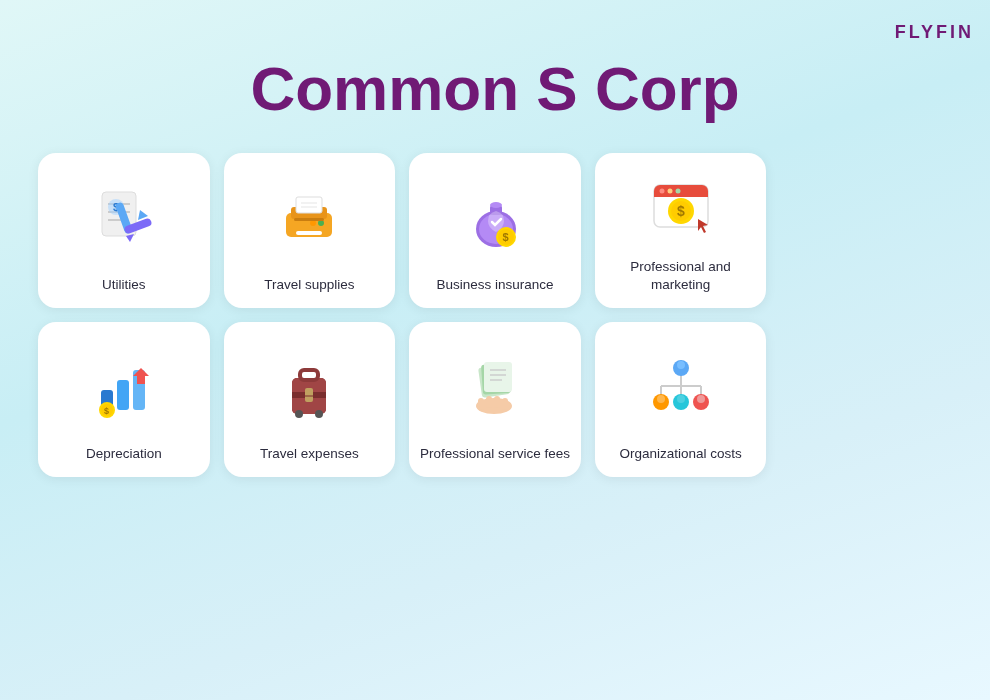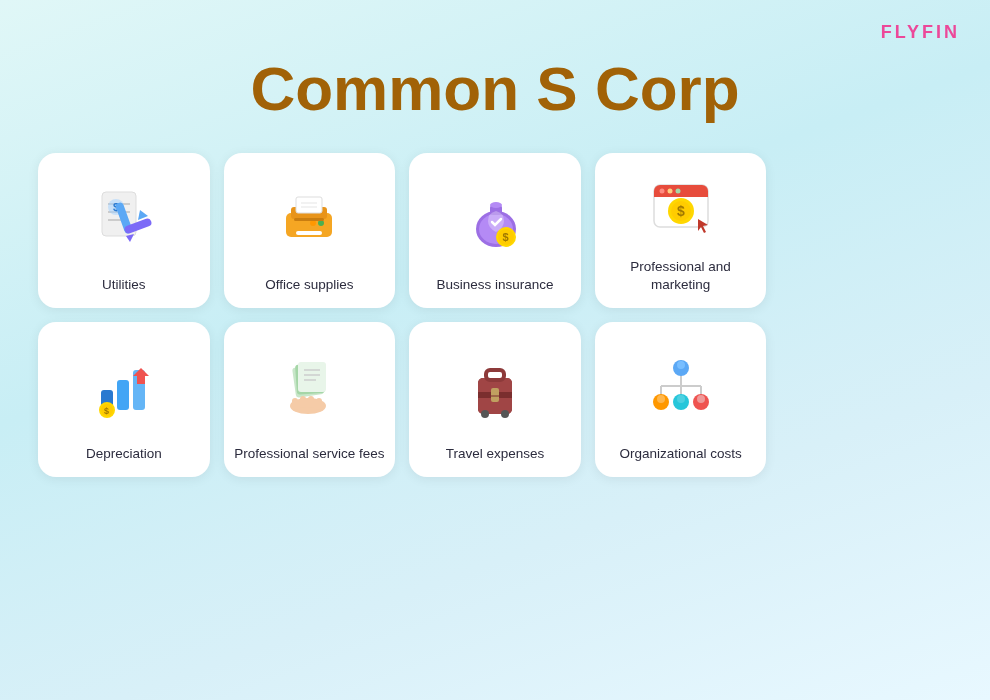--- a/index.html
+++ b/index.html
@@ -9,37 +9,37 @@
       height: 700px;
       background: linear-gradient(160deg, #e0f7f7 0%, #c8eef5 40%, #d8f0f8 70%, #e8f8ff 100%);
       font-family: 'Arial', sans-serif;
       overflow: hidden;
       position: relative;
     }
 
     .logo {
       position: absolute;
       top: 22px;
-      right: 30px;
+      right: 16px;
       font-weight: 900;
       font-size: 18px;
       letter-spacing: 3px;
-      color: #ec4899;
+      color: #701a75;
     }
 
     .header {
       text-align: center;
       padding-top: 55px;
       padding-bottom: 30px;
     }
 
     .header h1 {
       font-size: 62px;
       font-weight: 900;
-      color: #a16207;
+      color: #701a75;
       line-height: 1.1;
     }
 
     .header h1 span.underline {
       display: inline-block;
       position: relative;
     }
 
     .header h1 span.underline::after {
       content: '';
@@ -140,21 +140,21 @@
         <line x1="27" y1="24" x2="43" y2="24" stroke="#eee" stroke-width="1.5"></line>
 
         <rect x="22" y="48" width="26" height="4" rx="2" fill="white"></rect>
 
         <circle cx="47" cy="40" r="3" fill="#4caf50"></circle>
         <circle cx="39" cy="40" r="3" fill="#ff9800"></circle>
 
         <rect x="20" y="35" width="30" height="3" rx="1.5" fill="#c97d10"></rect>
       </svg>
     </div>
-    <div class="card-label">Office supplies</div>
+    <div class="card-label">Travel supplies</div>
   </div>
 
   <div class="card">
     <div class="card-icon">
       <svg width="70" height="70" viewBox="0 0 70 70" fill="none" xmlns="http://www.w3.org/2000/svg">
 
         <ellipse cx="36" cy="46" rx="20" ry="18" fill="#9c6fe4"></ellipse>
         <ellipse cx="36" cy="46" rx="17" ry="15" fill="#b48af5"></ellipse>
 
         <rect x="30" y="22" width="12" height="10" rx="3" fill="#9c6fe4"></rect>
@@ -207,20 +207,42 @@
         <rect x="44" y="18" width="12" height="40" rx="3" fill="#64b5f6"></rect>
 
         <path d="M52 16 L60 24 L56 24 L56 32 L48 32 L48 24 L44 24 Z" fill="#ef5350"></path>
 
         <circle cx="18" cy="58" r="8" fill="#ffd700"></circle>
         <circle cx="18" cy="58" r="6" fill="#ffcc00"></circle>
         <text x="15" y="62" font-size="9" fill="#a07800" font-weight="bold">$</text>
       </svg>
     </div>
     <div class="card-label">Depreciation</div>
+  </div>
+
+  <div class="card">
+    <div class="card-icon">
+      <svg width="70" height="70" viewBox="0 0 70 70" fill="none" xmlns="http://www.w3.org/2000/svg">
+
+        <rect x="18" y="26" width="34" height="36" rx="5" fill="#8d3a3a"></rect>
+        <rect x="18" y="26" width="34" height="36" rx="5" fill="#a04545"></rect>
+
+        <rect x="26" y="18" width="18" height="10" rx="4" fill="none" stroke="#8d3a3a" stroke-width="4"></rect>
+
+        <rect x="18" y="40" width="34" height="6" fill="#7a2e2e"></rect>
+
+        <rect x="31" y="36" width="8" height="14" rx="2" fill="#c0a060"></rect>
+
+        <circle cx="25" cy="62" r="4" fill="#555"></circle>
+        <circle cx="45" cy="62" r="4" fill="#555"></circle>
+
+        <line x1="18" y1="44" x2="52" y2="44" stroke="#7a2e2e" stroke-width="1"></line>
+      </svg>
+    </div>
+    <div class="card-label">Travel expenses</div>
   </div>
 
   <div class="card">
     <div class="card-icon">
       <svg width="70" height="70" viewBox="0 0 70 70" fill="none" xmlns="http://www.w3.org/2000/svg">
 
         <rect x="20" y="14" width="28" height="30" rx="3" fill="#c8e6c9" transform="rotate(-8, 34, 29)"></rect>
         <rect x="22" y="12" width="28" height="30" rx="3" fill="#a5d6a7" transform="rotate(-4, 34, 27)"></rect>
         <rect x="24" y="10" width="28" height="30" rx="3" fill="#e8f5e9"></rect>
         <line x1="30" y1="18" x2="46" y2="18" stroke="#ccc" stroke-width="1.5"></line>
@@ -230,42 +252,20 @@
         <ellipse cx="34" cy="54" rx="18" ry="8" fill="#f5cba7"></ellipse>
         <rect x="18" y="46" width="6" height="12" rx="3" fill="#f5cba7"></rect>
         <rect x="26" y="44" width="6" height="12" rx="3" fill="#f5cba7"></rect>
         <rect x="34" y="44" width="6" height="12" rx="3" fill="#f5cba7"></rect>
         <rect x="42" y="46" width="6" height="12" rx="3" fill="#f5cba7"></rect>
       </svg>
     </div>
     <div class="card-label">Professional service fees</div>
   </div>
 
-  <div class="card">
-    <div class="card-icon">
-      <svg width="70" height="70" viewBox="0 0 70 70" fill="none" xmlns="http://www.w3.org/2000/svg">
-
-        <rect x="18" y="26" width="34" height="36" rx="5" fill="#8d3a3a"></rect>
-        <rect x="18" y="26" width="34" height="36" rx="5" fill="#a04545"></rect>
-
-        <rect x="26" y="18" width="18" height="10" rx="4" fill="none" stroke="#8d3a3a" stroke-width="4"></rect>
-
-        <rect x="18" y="40" width="34" height="6" fill="#7a2e2e"></rect>
-
-        <rect x="31" y="36" width="8" height="14" rx="2" fill="#c0a060"></rect>
-
-        <circle cx="25" cy="62" r="4" fill="#555"></circle>
-        <circle cx="45" cy="62" r="4" fill="#555"></circle>
-
-        <line x1="18" y1="44" x2="52" y2="44" stroke="#7a2e2e" stroke-width="1"></line>
-      </svg>
-    </div>
-    <div class="card-label">Travel expenses</div>
-  </div>
-
 
   <div class="card">
     <div class="card-icon">
       <svg width="70" height="70" viewBox="0 0 70 70" fill="none" xmlns="http://www.w3.org/2000/svg">
 
         <line x1="35" y1="22" x2="35" y2="34" stroke="#ccc" stroke-width="2"></line>
         <line x1="15" y1="34" x2="55" y2="34" stroke="#ccc" stroke-width="2"></line>
         <line x1="15" y1="34" x2="15" y2="44" stroke="#ccc" stroke-width="2"></line>
         <line x1="35" y1="34" x2="35" y2="44" stroke="#ccc" stroke-width="2"></line>
         <line x1="55" y1="34" x2="55" y2="44" stroke="#ccc" stroke-width="2"></line>

